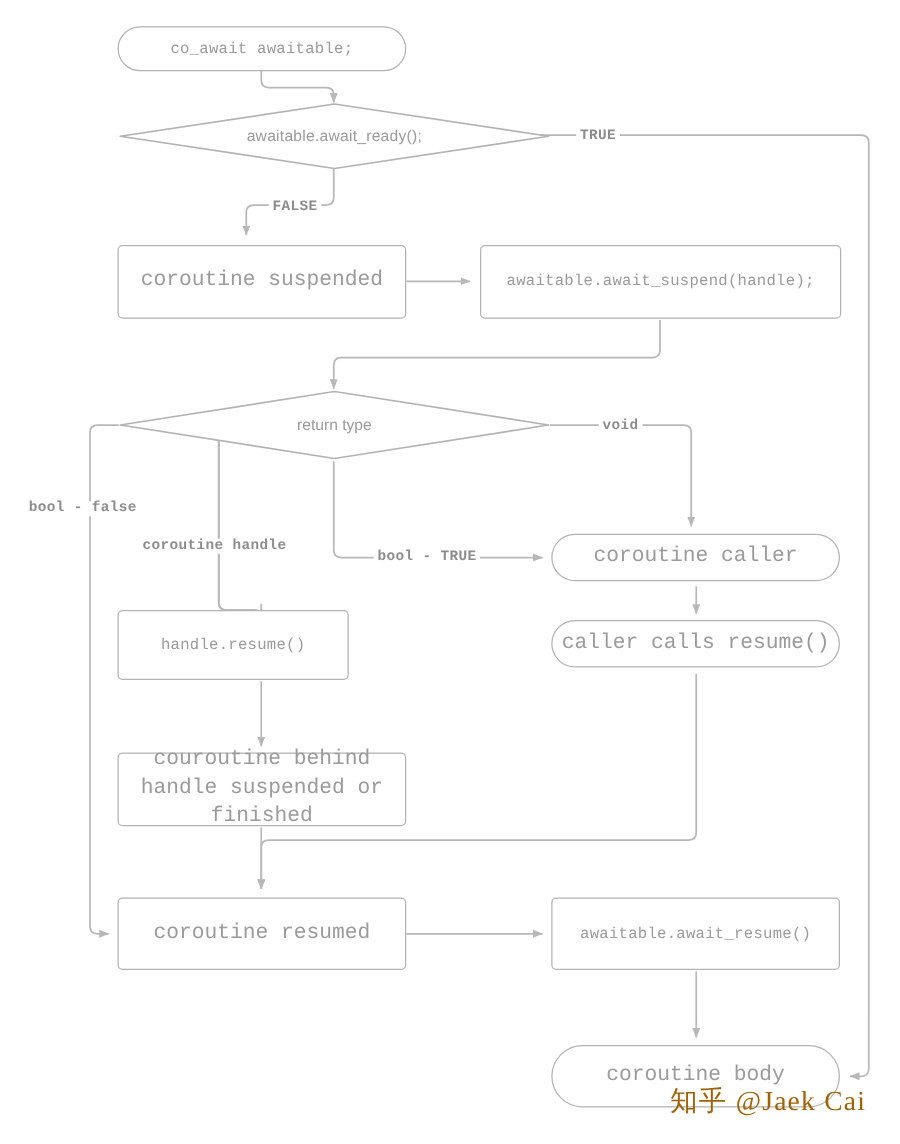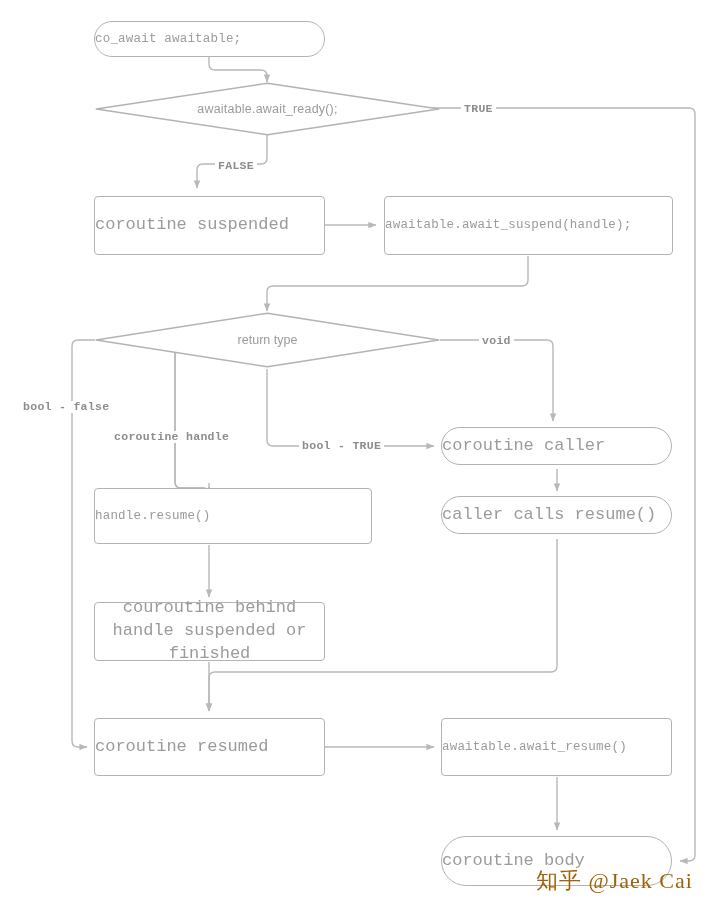--- a/index.html
+++ b/index.html
@@ -27,20 +27,21 @@
     height: 915px;
     pointer-events: none;
   }
   .node {
     position: absolute;
     box-sizing: border-box;
     background: #ffffff;
     border: 1.4px solid #b3b3b3;
     display: flex;
     align-items: center;
+    justify-content: center;
     text-align: center;
     color: #9b9b9b;
     font-size: 12.5px;
     line-height: 1.35;
   }
   .node.rect { border-radius: 4px; }
   .node.stadium { border-radius: 999px; }
   .node.mono {
     font-family: "Liberation Mono", "DejaVu Sans Mono", monospace;
     font-size: 12.5px;
@@ -170,21 +171,21 @@
   </div>
 
   <div class="node stadium sans" style="left:441px; top:427px; width:231px; height:38px;">
     <span>coroutine caller</span>
   </div>
 
   <div class="node stadium sans" style="left:441px; top:496px; width:231px; height:38px;">
     <span>caller calls resume()</span>
   </div>
 
-  <div class="node rect mono" style="left:94px; top:488px; width:278px; height:56px;">
+  <div class="node rect mono" style="left:94px; top:488px; width:185px; height:56px;">
     <span>handle.resume()</span>
   </div>
 
   <div class="node rect sans" style="left:94px; top:718px; width:231px; height:58px;">
     <span>coroutine resumed</span>
   </div>
 
   <div class="node rect sans" style="left:94px; top:602px; width:231px; height:59px; padding:0 14px;">
     <span>couroutine behind handle suspended or finished</span>
   </div>

